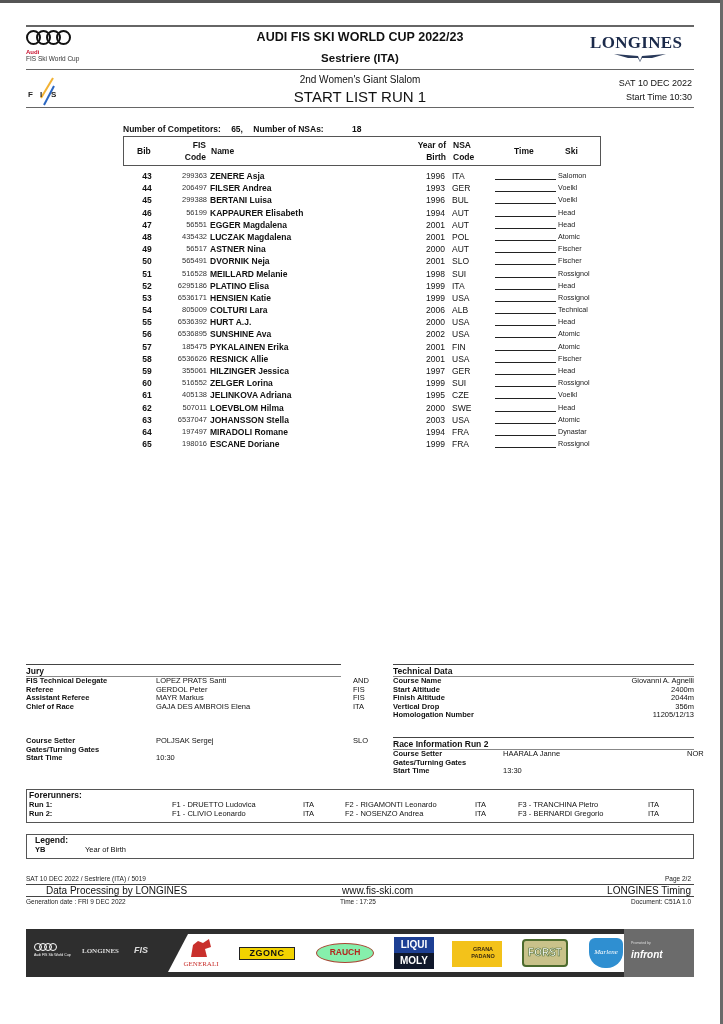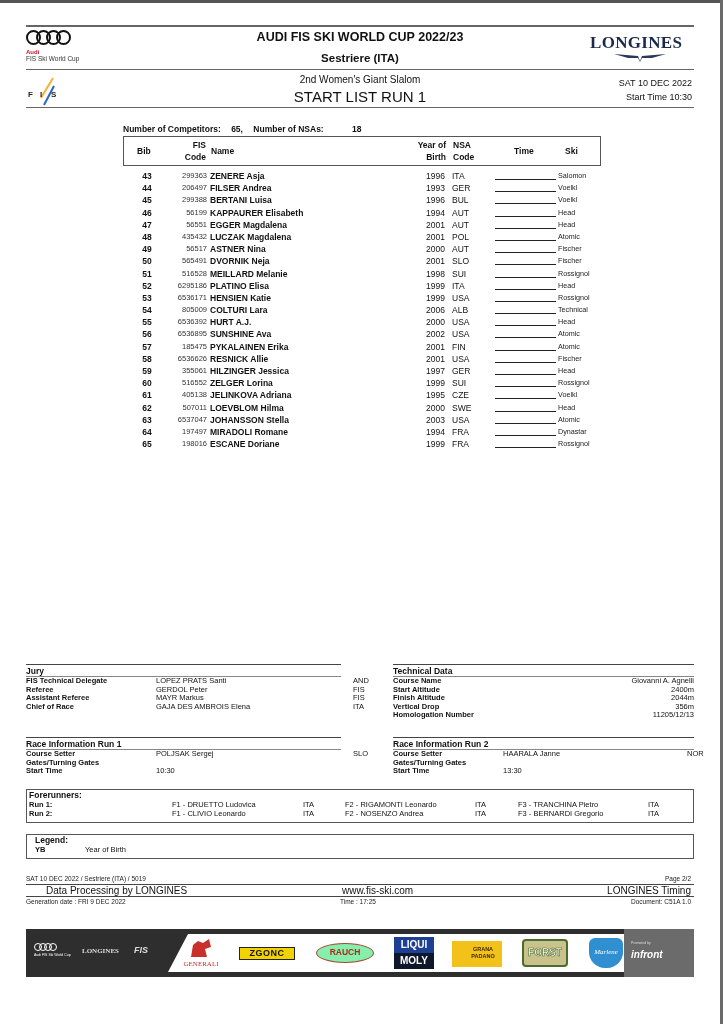--- a/index.html
+++ b/index.html
@@ -384,21 +384,20 @@
           <span class="v" style="right:0">356m</span>
         </div>
         <div class="kv">
           <span class="k">Homologation Number</span>
           <span class="v" style="right:0">11205/12/13</span>
         </div>
       </div>
   </div>
 
   <div class="sec" style="left:26px;top:737px;width:315px;">
-    <div class="sec-head">Race Information Run 1</div>
     <div class="kv">
         <span class="k">Course Setter</span>
         <span class="v" style="left:130px">POLJSAK Sergej</span>
         <span class="c" style="left:297px">SLO</span>
       </div>
     <div class="kv">
         <span class="k">Gates/Turning Gates</span>
         <span class="v" style="left:130px"></span>
       </div>
     <div class="kv">

